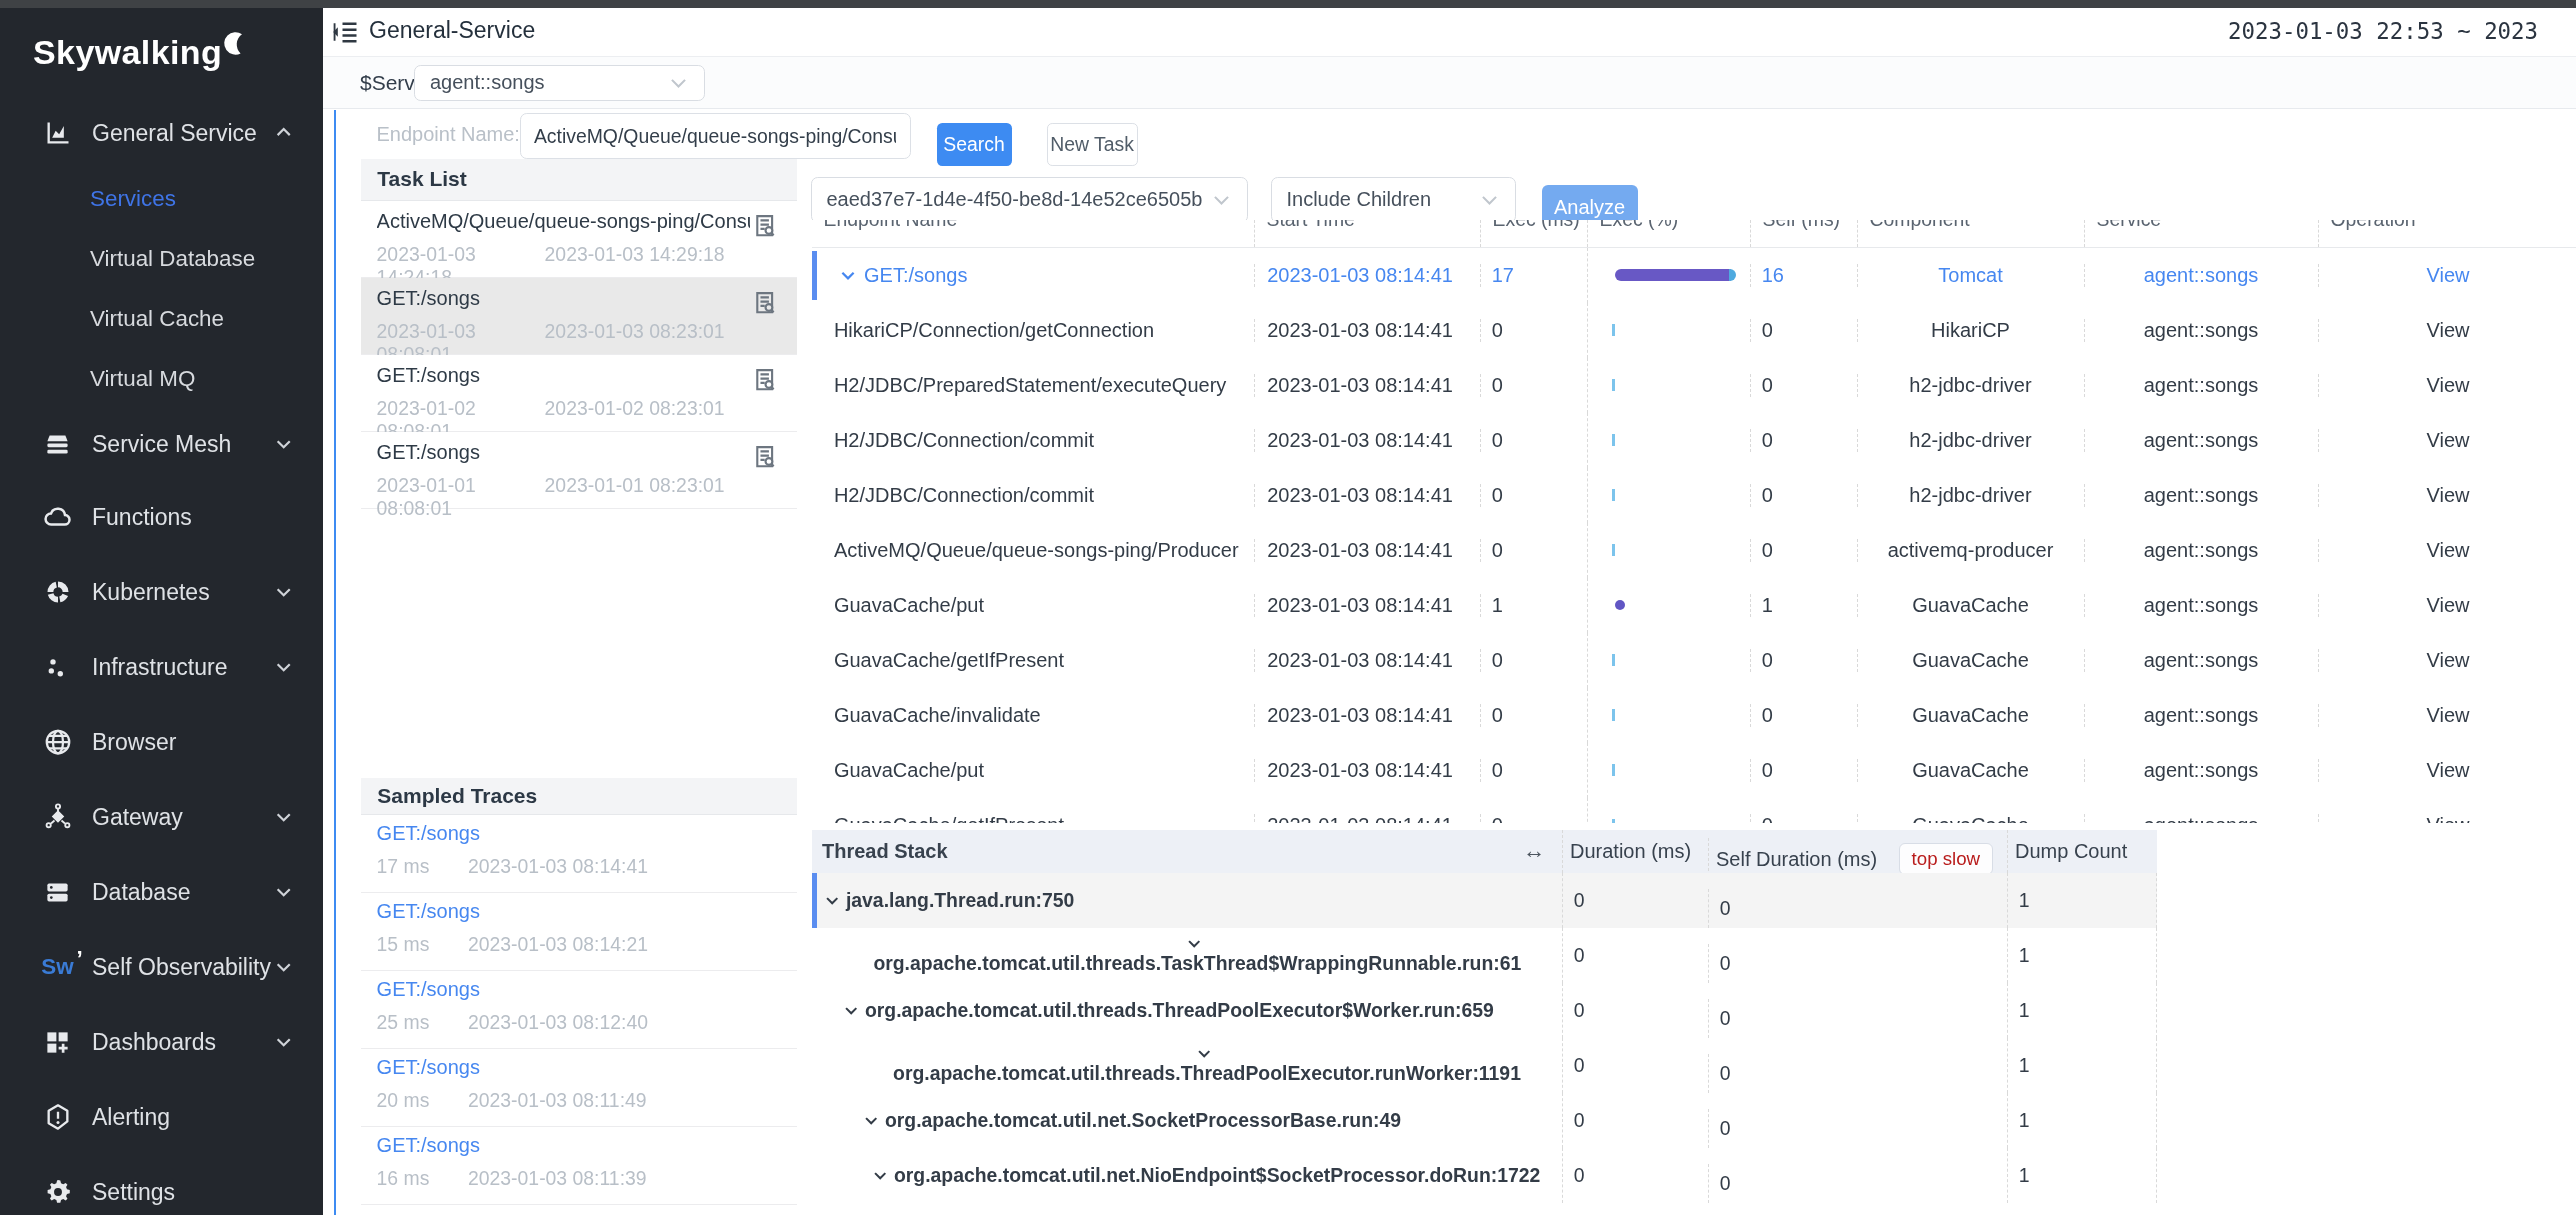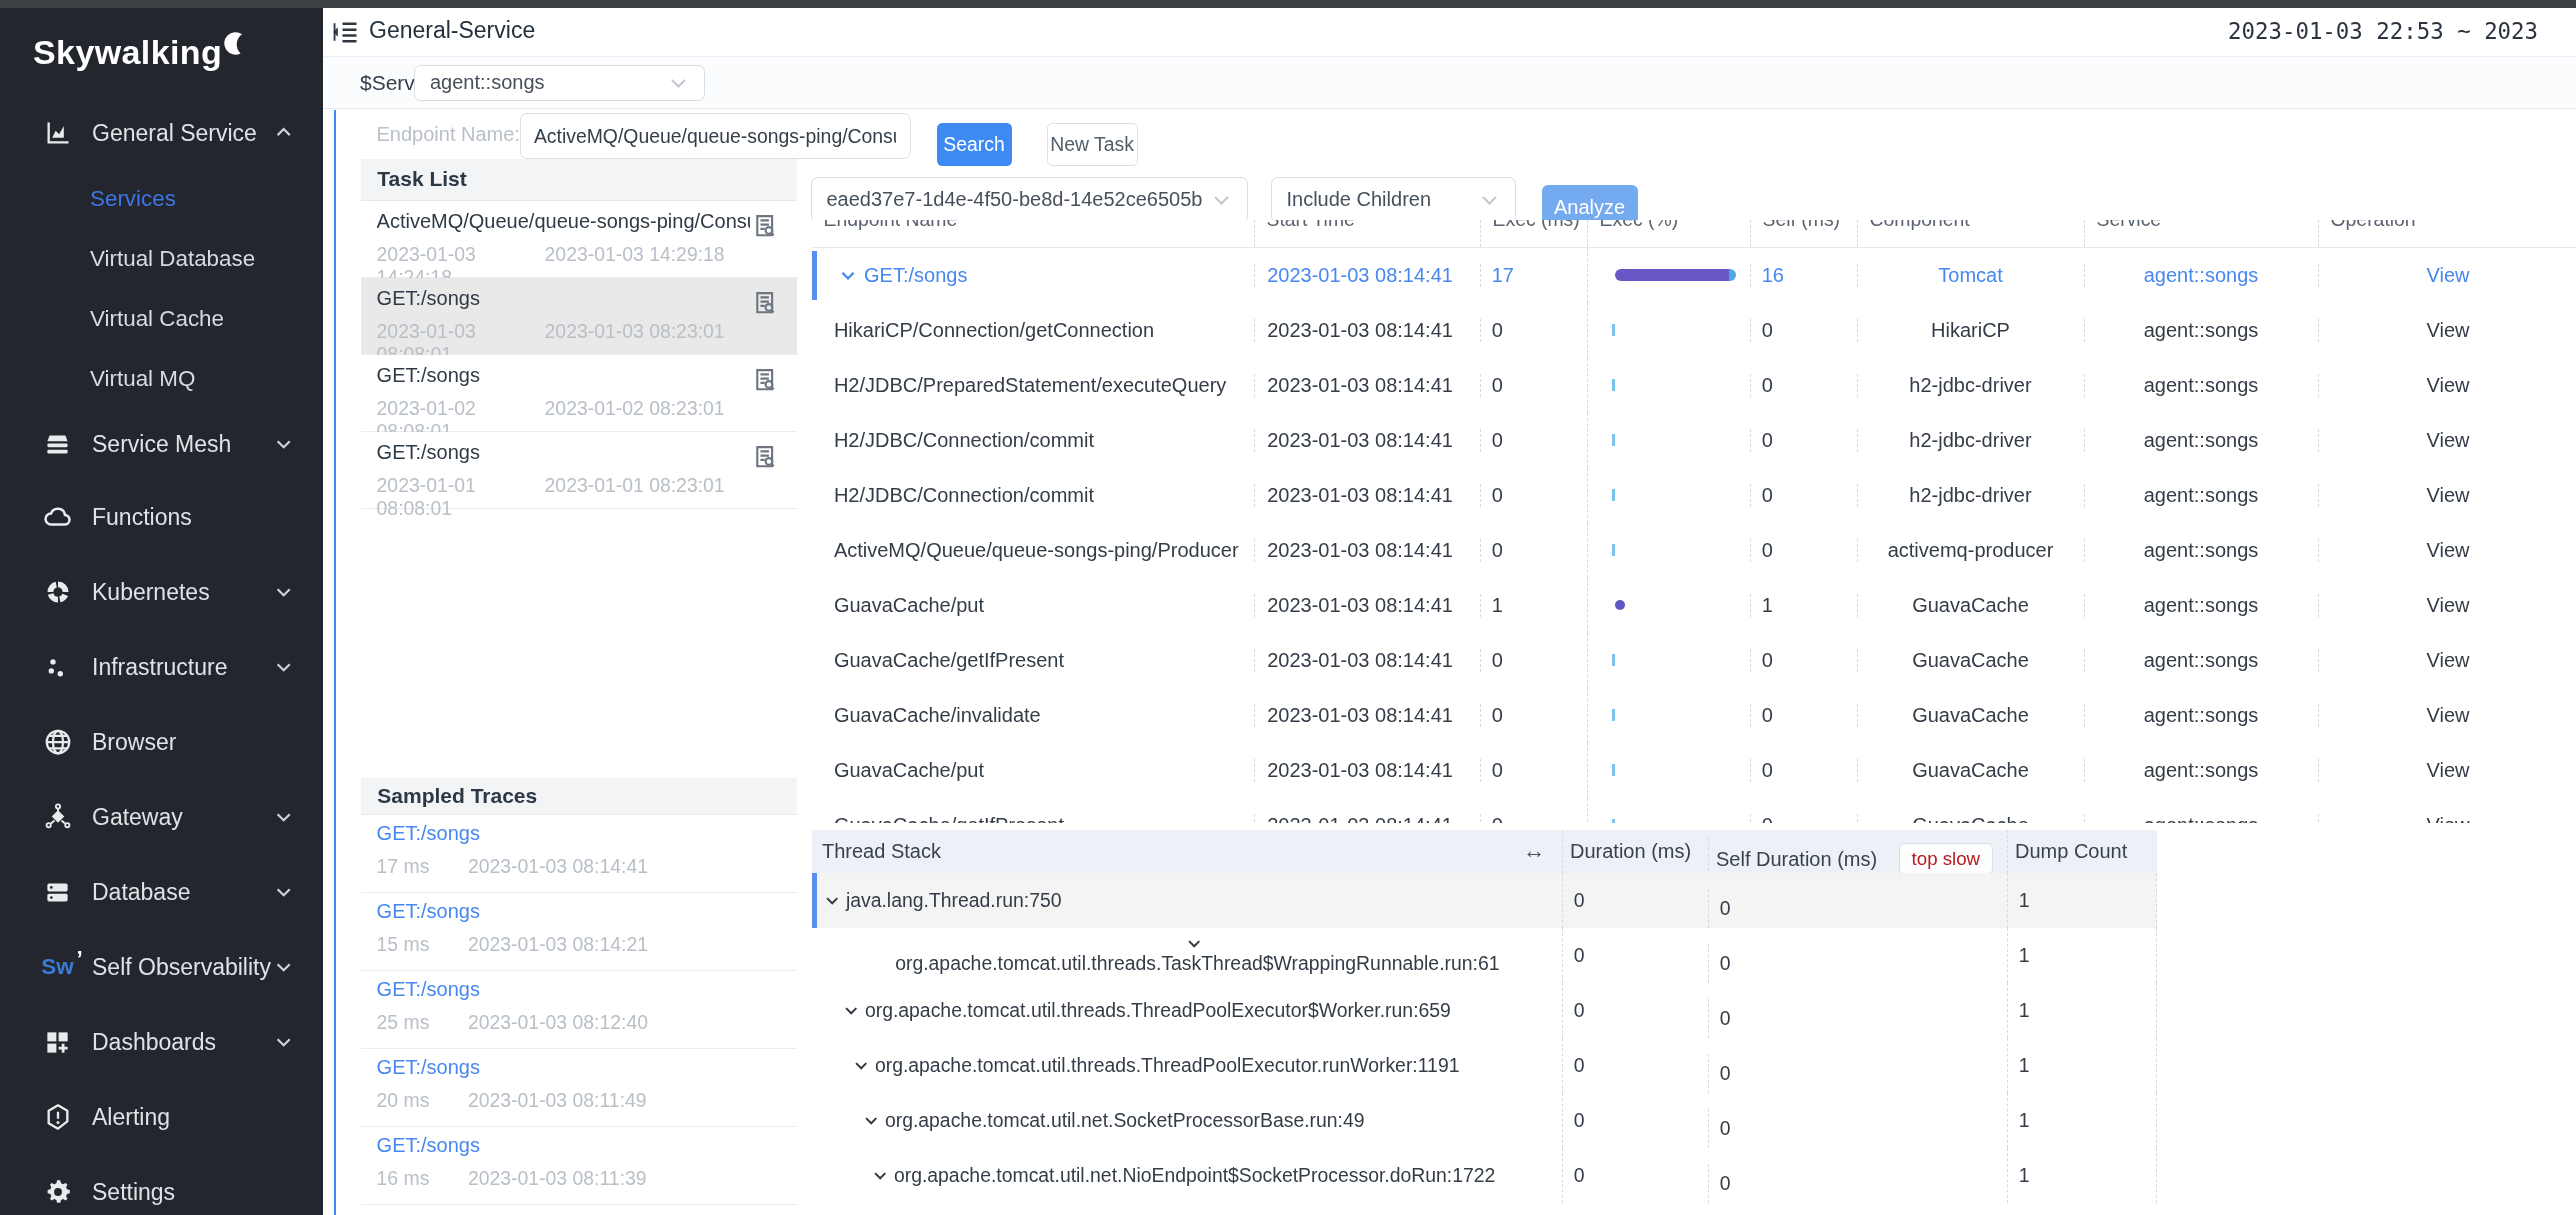--- a/index.html
+++ b/index.html
@@ -97,21 +97,21 @@
   .erow.selected .ec-name { padding-left:27px; }
   .erow .rchev { margin-right:7.5px; display:flex; }
   .bar-full { width:121px; height:12.7px; margin-left:27px; background:#6858c5; border-right:7.5px solid #4faadf; border-radius:6.7px; }
   .bar-tick { width:3.7px; height:12px; margin-left:24px; background:#7cc4ec; }
   .bar-dot { width:10.5px; height:10.5px; margin-left:27px; background:#6156c4; border-radius:50%; }
   .ename { cursor:pointer; }
 
   
   .tstack { position:absolute; left:476px; top:720px; width:1345px; }
   .thead { display:flex; height:43px; background:#edf0f6; align-items:center; font-size:20px; color:#38424e; }
-  .tc-name { width:750px; } .tc-dur { width:146px; } .tc-self { width:299px;margin-top:16px; } .tc-dump { width:150px; }
+  .tc-name { width:750px;font-weight:bold; } .tc-dur { width:146px; } .tc-self { width:299px;margin-top:16px; } .tc-dump { width:150px; }
   .thead .tc-name { display:flex; align-items:center; padding-left:10.5px; }
   .thead .tc-name .expand { margin-left:auto; margin-right:16.4px; color:#4c555f; font-size:22.4px; cursor:pointer; }
   .thead .tc-dur, .thead .tc-self, .thead .tc-dump { padding-left:7.5px; height:43px; display:flex; align-items:center; }
   .badge { margin-left:auto; margin-right:13.4px; border:1.5px solid #d8dde6; background:#fdfdfe; color:#b91c1c; font-size:18.7px; border-radius:6px; padding:3.7px 12px; cursor:pointer; }
   .trow { display:flex; height:55px; align-items:center; font-size:19.4px; color:#333c47; position:relative; background:#fff; }
   .trow.selected { background:#f4f4f4; }
   .trow.selected::before { content:""; position:absolute; left:0; top:0; bottom:0; width:5.2px; background:#5a8df0; }
   .trow .tc-name { display:flex; align-items:center; white-space:nowrap; overflow:hidden; cursor:pointer; }
   .trow .tchev { margin-right:6px; display:flex; color:#333c47; }
   .trow .tc-dur, .trow .tc-self, .trow .tc-dump { align-self:stretch; display:flex; align-items:center; padding-left:11.2px; }
@@ -733,21 +733,21 @@
                 </svg>
               </span>
               <span>org.apache.tomcat.util.threads.ThreadPoolExecutor$Worker.run:659</span>
             </div>
           <div class="tc-dur dash">0</div>
           <div class="tc-self dash">0</div>
           <div class="tc-dump dash">1</div>
         </div>
 
         <div class="trow">
-          <div class="tc-name" style="padding-left:41px;">
+          <div class="tc-name" style="padding-left:41px;flex-direction:column;">
               <span class="tchev">
                 <svg width="16.4" height="16.4" viewBox="0 0 16 16">
                   <path d="M3 6l5 5 5-5" fill="none" stroke="currentColor" stroke-width="2"></path>
                 </svg>
               </span>
               <span>org.apache.tomcat.util.threads.ThreadPoolExecutor.runWorker:1191</span>
             </div>
           <div class="tc-dur dash">0</div>
           <div class="tc-self dash">0</div>
           <div class="tc-dump dash">1</div>

